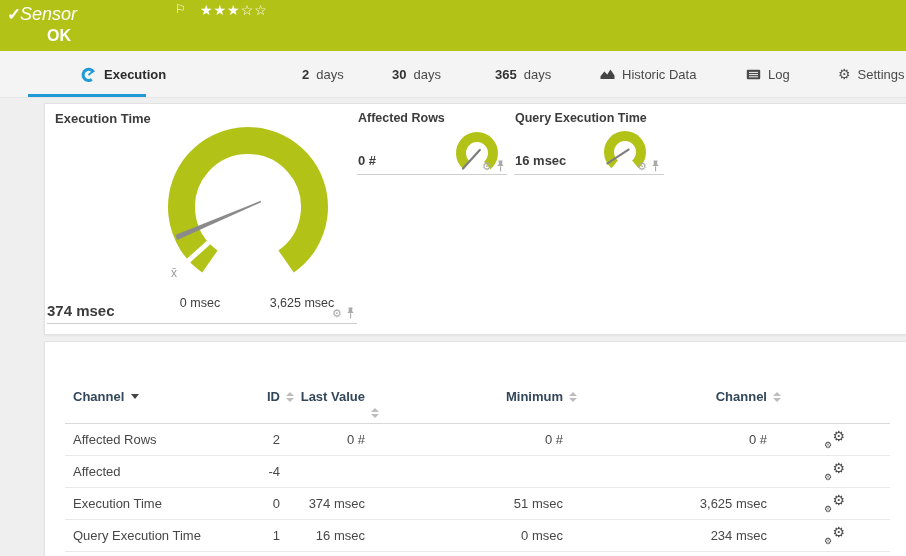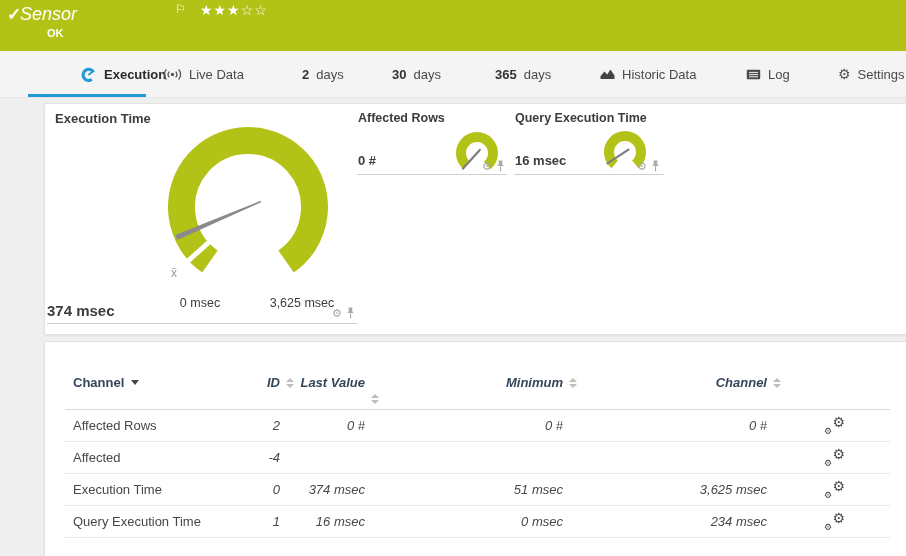--- a/index.html
+++ b/index.html
@@ -9,21 +9,21 @@
     font-family:"Liberation Sans", sans-serif;
     -webkit-font-smoothing:antialiased;
   }
   
   .sensor-bar{position:absolute;left:0;top:0;width:906px;height:51px;background:#b3c217;color:#fff;}
   .sb-check{position:absolute;left:7px;top:4px;font-size:17px;font-weight:bold;}
   .sb-kind{position:absolute;left:20px;top:4px;font-size:18px;font-style:italic;font-weight:normal;}
   .sb-name{position:absolute;left:86px;top:3px;font-size:18px;font-weight:bold;}
   .sb-flag{position:absolute;left:175px;top:2px;font-size:12px;}
   .sb-stars{position:absolute;left:200px;top:2px;font-size:14px;letter-spacing:1px;}
-  .sb-status{position:absolute;left:47px;top:27px;font-size:11px;font-weight:bold;}
+  .sb-status{position:absolute;left:47px;top:27px;font-size:16px;font-weight:bold;}
   
   .tabbar{position:absolute;left:0;top:51px;width:906px;height:46px;background:#f4f4f4;border-bottom:1px solid #e6e6e6;}
   .tab{position:absolute;top:0;height:100%;display:flex;align-items:center;gap:7px;font-size:13px;color:#4a4a4a;cursor:pointer;white-space:nowrap;}
   .tab .num{font-weight:bold;color:#333;}
   .tab.active{font-weight:bold;color:#2b2b2b;}
   .tab-underline{position:absolute;left:28px;bottom:0;width:118px;height:3px;background:#1f9ad6;}
   .ticon{display:inline-block;line-height:0;}
   .gear-glyph{font-size:14px;color:#555;line-height:1;}
   
   .panel{position:absolute;left:44px;right:0;background:#fff;border:1px solid #e2e2e2;border-right:none;box-shadow:0 1px 2px rgba(0,0,0,0.05);}
@@ -34,26 +34,26 @@
   .tile-value{position:absolute;font-size:13px;font-weight:bold;color:#3c3c3c;}
   .big-value{font-size:15px;}
   .tile-border{position:absolute;border-top:1px solid #cfcfcf;height:0;}
   .tile-icons{position:absolute;display:flex;align-items:center;gap:4px;}
   .tile-icons .gear-glyph{font-size:11px;color:#aaa;}
   .gauge-label{font-size:12.5px;fill:#3d3d3d;}
   .avg-mark{font-size:12px;fill:#999;}
   
   .tbl{position:absolute;left:20px;top:0;right:16px;}
   .trow{display:grid;grid-template-columns:165px 50px 85px 198px 204px 80px 60px;align-items:center;}
-  .thead{padding-top:33px;height:34px;align-items:start;border-bottom:1px solid #d9d9d9;
+  .thead{padding-top:47px;height:34px;align-items:start;border-bottom:1px solid #d9d9d9;
          font-size:13px;font-weight:bold;color:#33475b;line-height:16px;}
   .tbody-row{height:31px;border-bottom:1px solid #e9e9e9;font-size:13px;color:#474747;}
   .tbody-row:first-of-type{height:35px;}
   .c-channel{text-align:left;padding-left:8px;}
-  .c-num{text-align:right;font-style:italic;}
+  .c-num{text-align:right;}
   .c-action{display:flex;justify-content:flex-end;padding-right:2px;}
   .hcell{position:relative;}
   .sortd{position:absolute;top:3px;display:inline-flex;flex-direction:column;gap:2px;}
   .sortd i{display:block;width:0;height:0;border-left:4px solid transparent;border-right:4px solid transparent;}
   .sortd .up{border-bottom:4px solid #bdbdbd;}
   .sortd .down{border-top:4px solid #bdbdbd;}
   .chan-arrow{display:inline-block;width:0;height:0;border-left:4.5px solid transparent;border-right:4.5px solid transparent;border-top:5px solid #454545;margin-left:7px;vertical-align:2px;}
   .dgear{position:relative;width:22px;height:18px;color:#4a4a4a;}
   .dgear .g-big{position:absolute;right:0;top:-2px;font-size:14px;line-height:1;}
   .dgear .g-small{position:absolute;left:1px;bottom:-1px;font-size:9px;line-height:1;}
@@ -71,32 +71,20 @@
 
 <div class="tabbar">
   <div class="tab active" style="left:80px;">
     <span class="ticon">
       <svg width="17" height="15" viewBox="0 0 17 15">
         <path d="M11.8 12.6 A5.6 5.6 0 1 1 13.6 5.2" fill="none" stroke="#1f9ad6" stroke-width="3"></path>
         <line x1="8.5" y1="8" x2="12.6" y2="4.6" stroke="#1f9ad6" stroke-width="1.8"></line>
       </svg>
     </span>
     <span>Execution</span>
-  </div>
-  <div class="tab" style="left:163px;">
-    <span class="ticon">
-      <svg width="19" height="13" viewBox="0 0 19 13">
-        <circle cx="9.5" cy="6.5" r="1.7" fill="#555"></circle>
-        <path d="M6.3 3.6 A4.4 4.4 0 0 0 6.3 9.4" fill="none" stroke="#555" stroke-width="1.3"></path>
-        <path d="M3.4 1.4 A7.6 7.6 0 0 0 3.4 11.6" fill="none" stroke="#555" stroke-width="1.3"></path>
-        <path d="M12.7 3.6 A4.4 4.4 0 0 1 12.7 9.4" fill="none" stroke="#555" stroke-width="1.3"></path>
-        <path d="M15.6 1.4 A7.6 7.6 0 0 1 15.6 11.6" fill="none" stroke="#555" stroke-width="1.3"></path>
-      </svg>
-    </span>
-    <span>Live Data</span>
   </div>
   <div class="tab" style="left:302px;">
     <span class="num">2</span>
     <span>days</span>
   </div>
   <div class="tab" style="left:392px;">
     <span class="num">30</span>
     <span>days</span>
   </div>
   <div class="tab" style="left:495px;">

